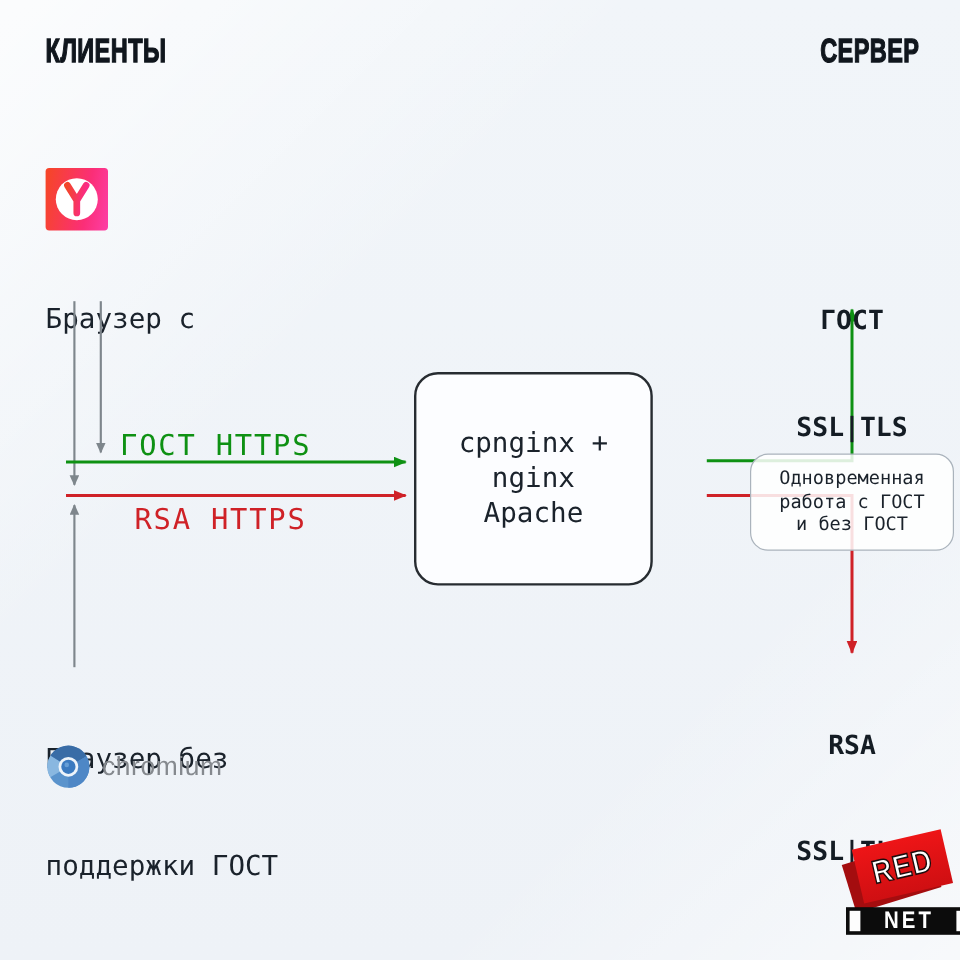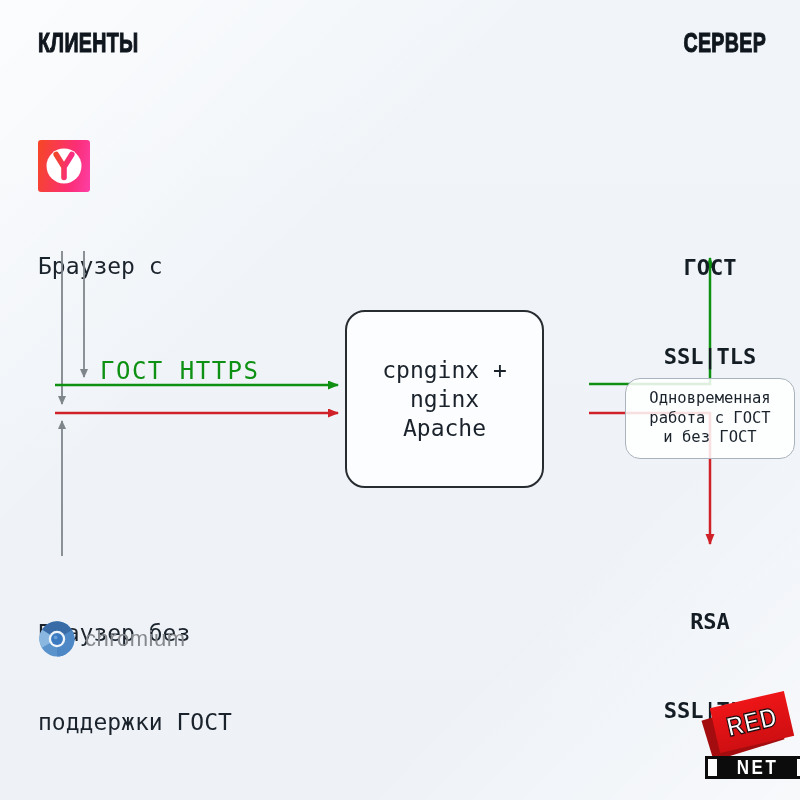--- a/index.html
+++ b/index.html
@@ -142,20 +142,21 @@
     <line x1="62" y1="556" x2="62" y2="421" stroke="#7e868c" stroke-width="1.8" marker-end="url(#mk-gray)"></line>
 
     <line x1="55" y1="385" x2="338" y2="385" stroke="#0e9113" stroke-width="2.5" marker-end="url(#mk-green)"></line>
     <line x1="55" y1="413" x2="338" y2="413" stroke="#cf2127" stroke-width="2.5" marker-end="url(#mk-red)"></line>
 
     <polyline points="589,384 710,384 710,258" fill="none" stroke="#0e9113" stroke-width="2.5" marker-end="url(#mk-green)"></polyline>
     <polyline points="589,413 710,413 710,544" fill="none" stroke="#cf2127" stroke-width="2.5" marker-end="url(#mk-red)"></polyline>
   </svg>
 
   <div id="lbl-gost-https" class="flow-label">ГОСТ HTTPS</div>
+  <div id="lbl-rsa-https" class="flow-label">RSA HTTPS</div>
 
   <div id="server-box" class="abs">
     <div>cpnginx + nginx</div>
     <div>Apache</div>
   </div>
 
   <div id="note-box" class="abs">
     <div>Одновременная</div>
     <div>работа с ГОСТ</div>
     <div>и без ГОСТ</div>

